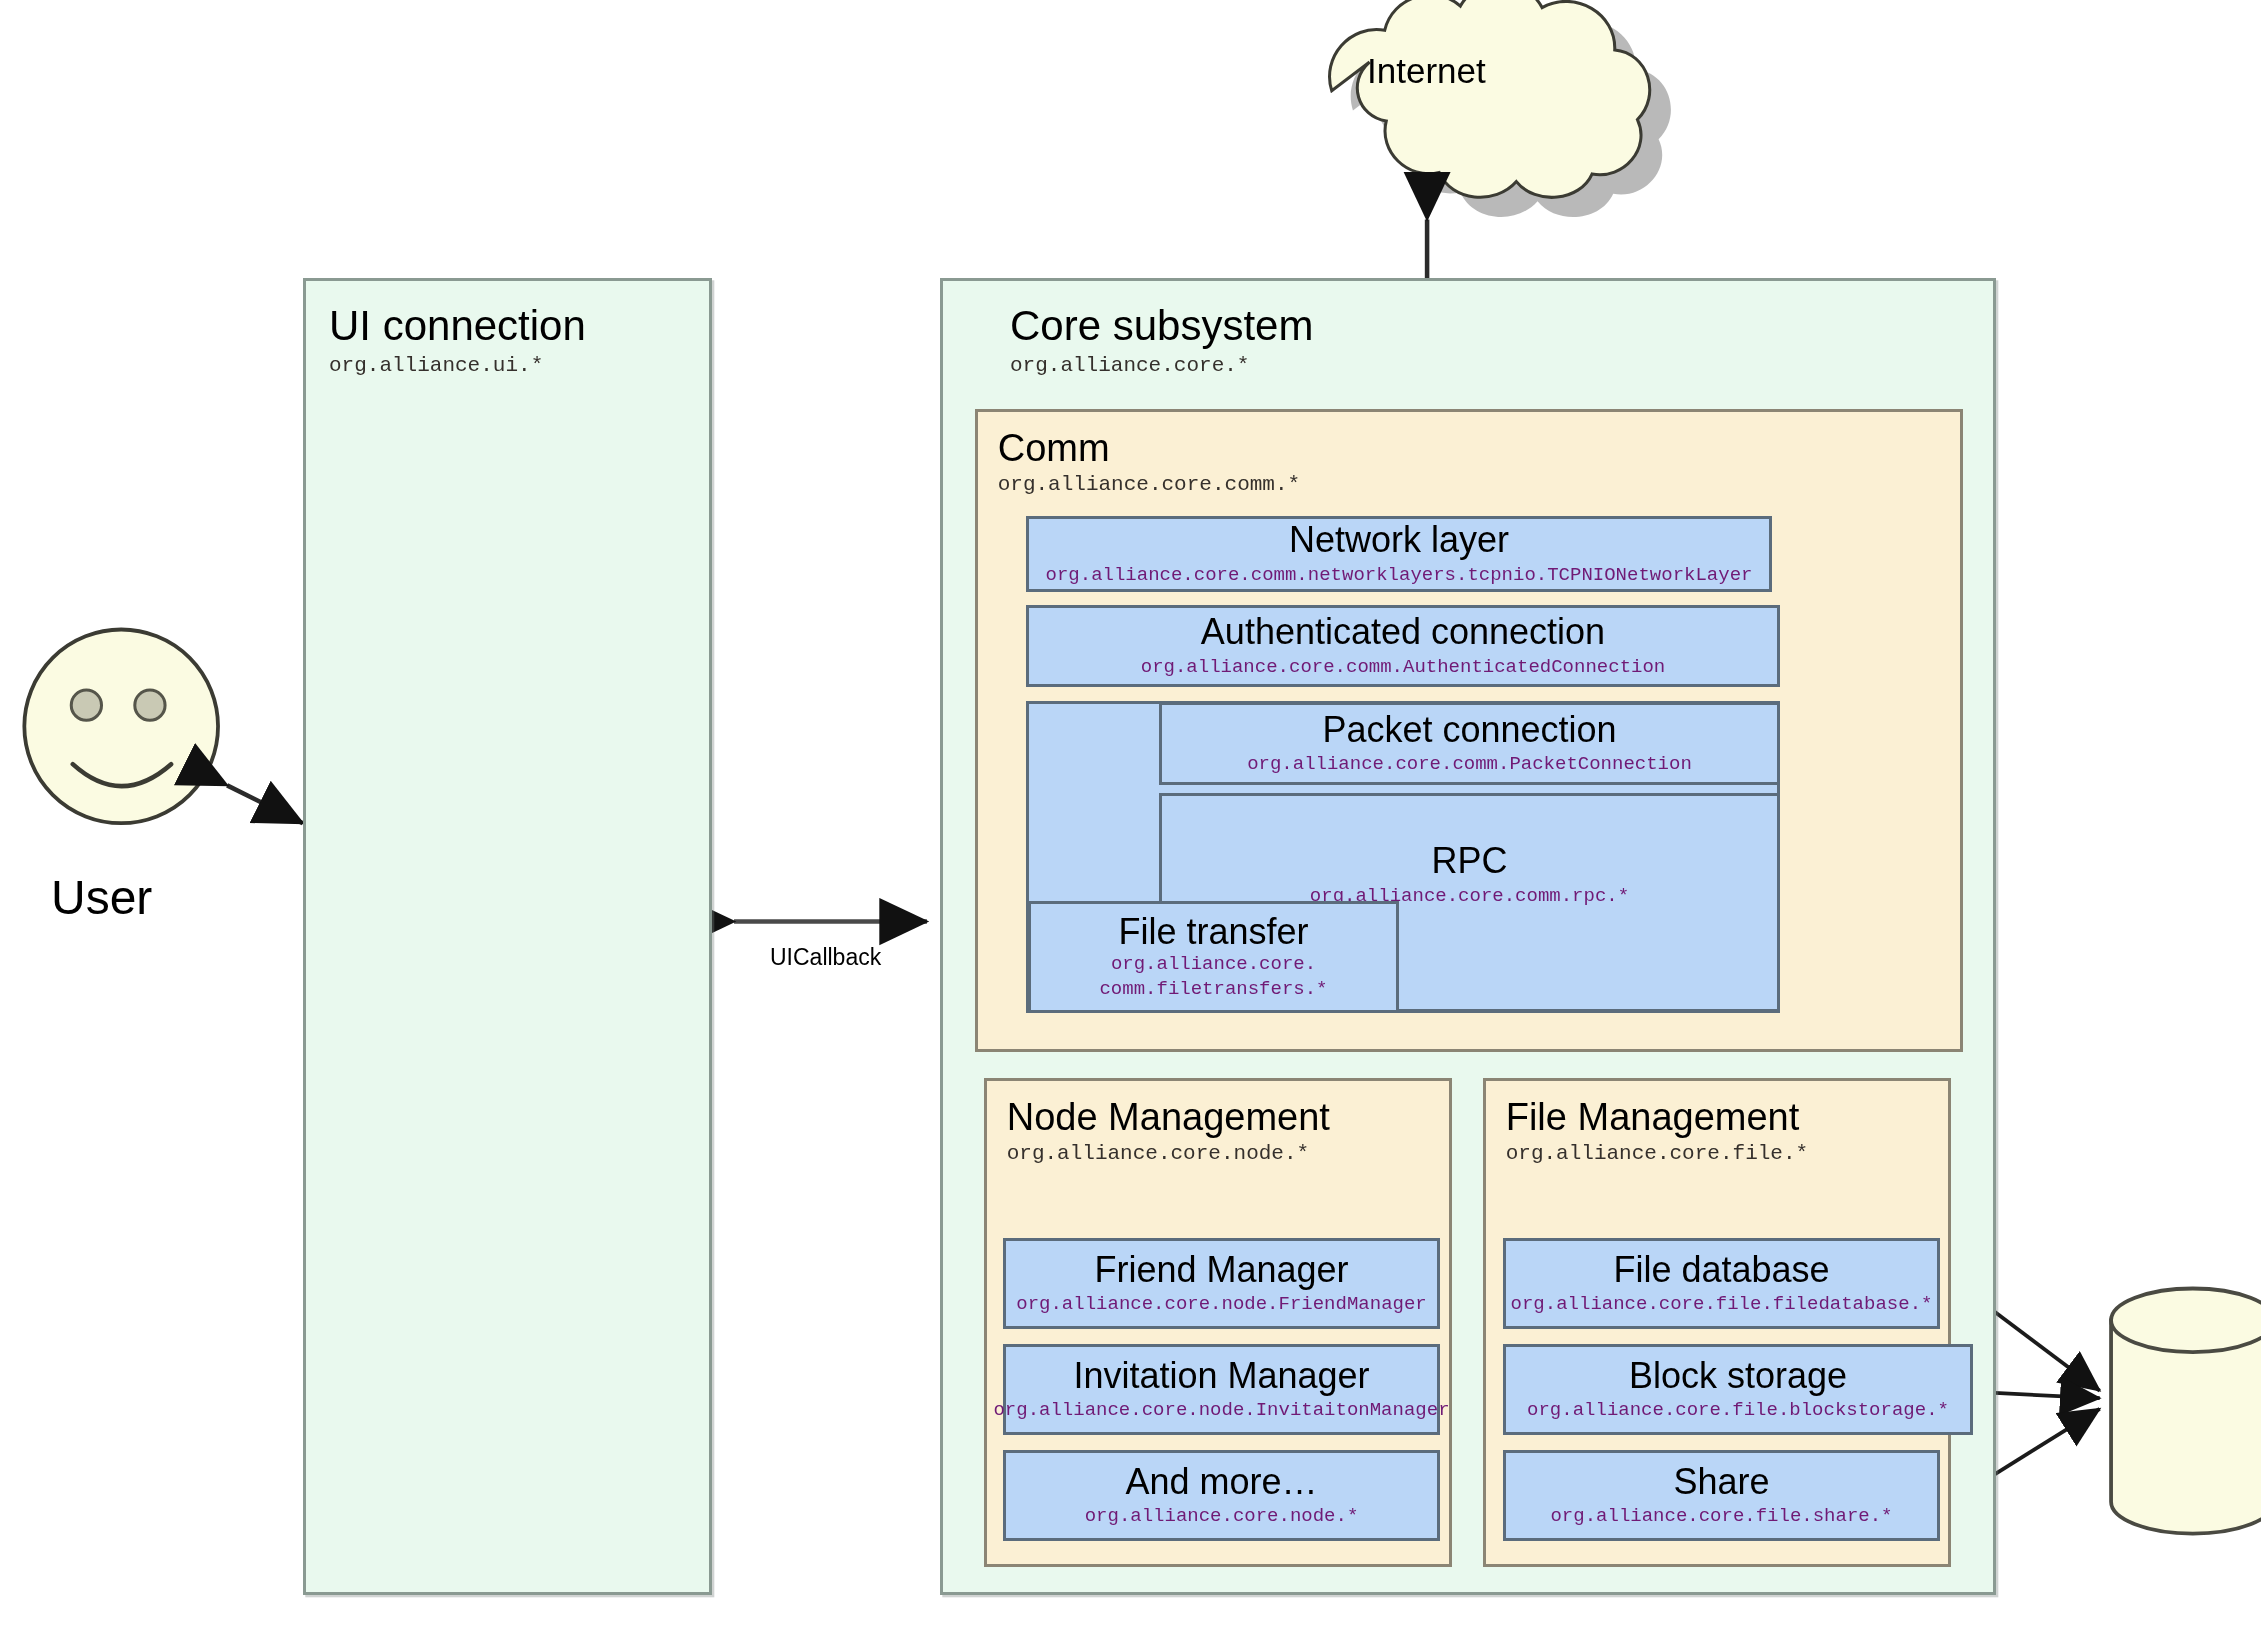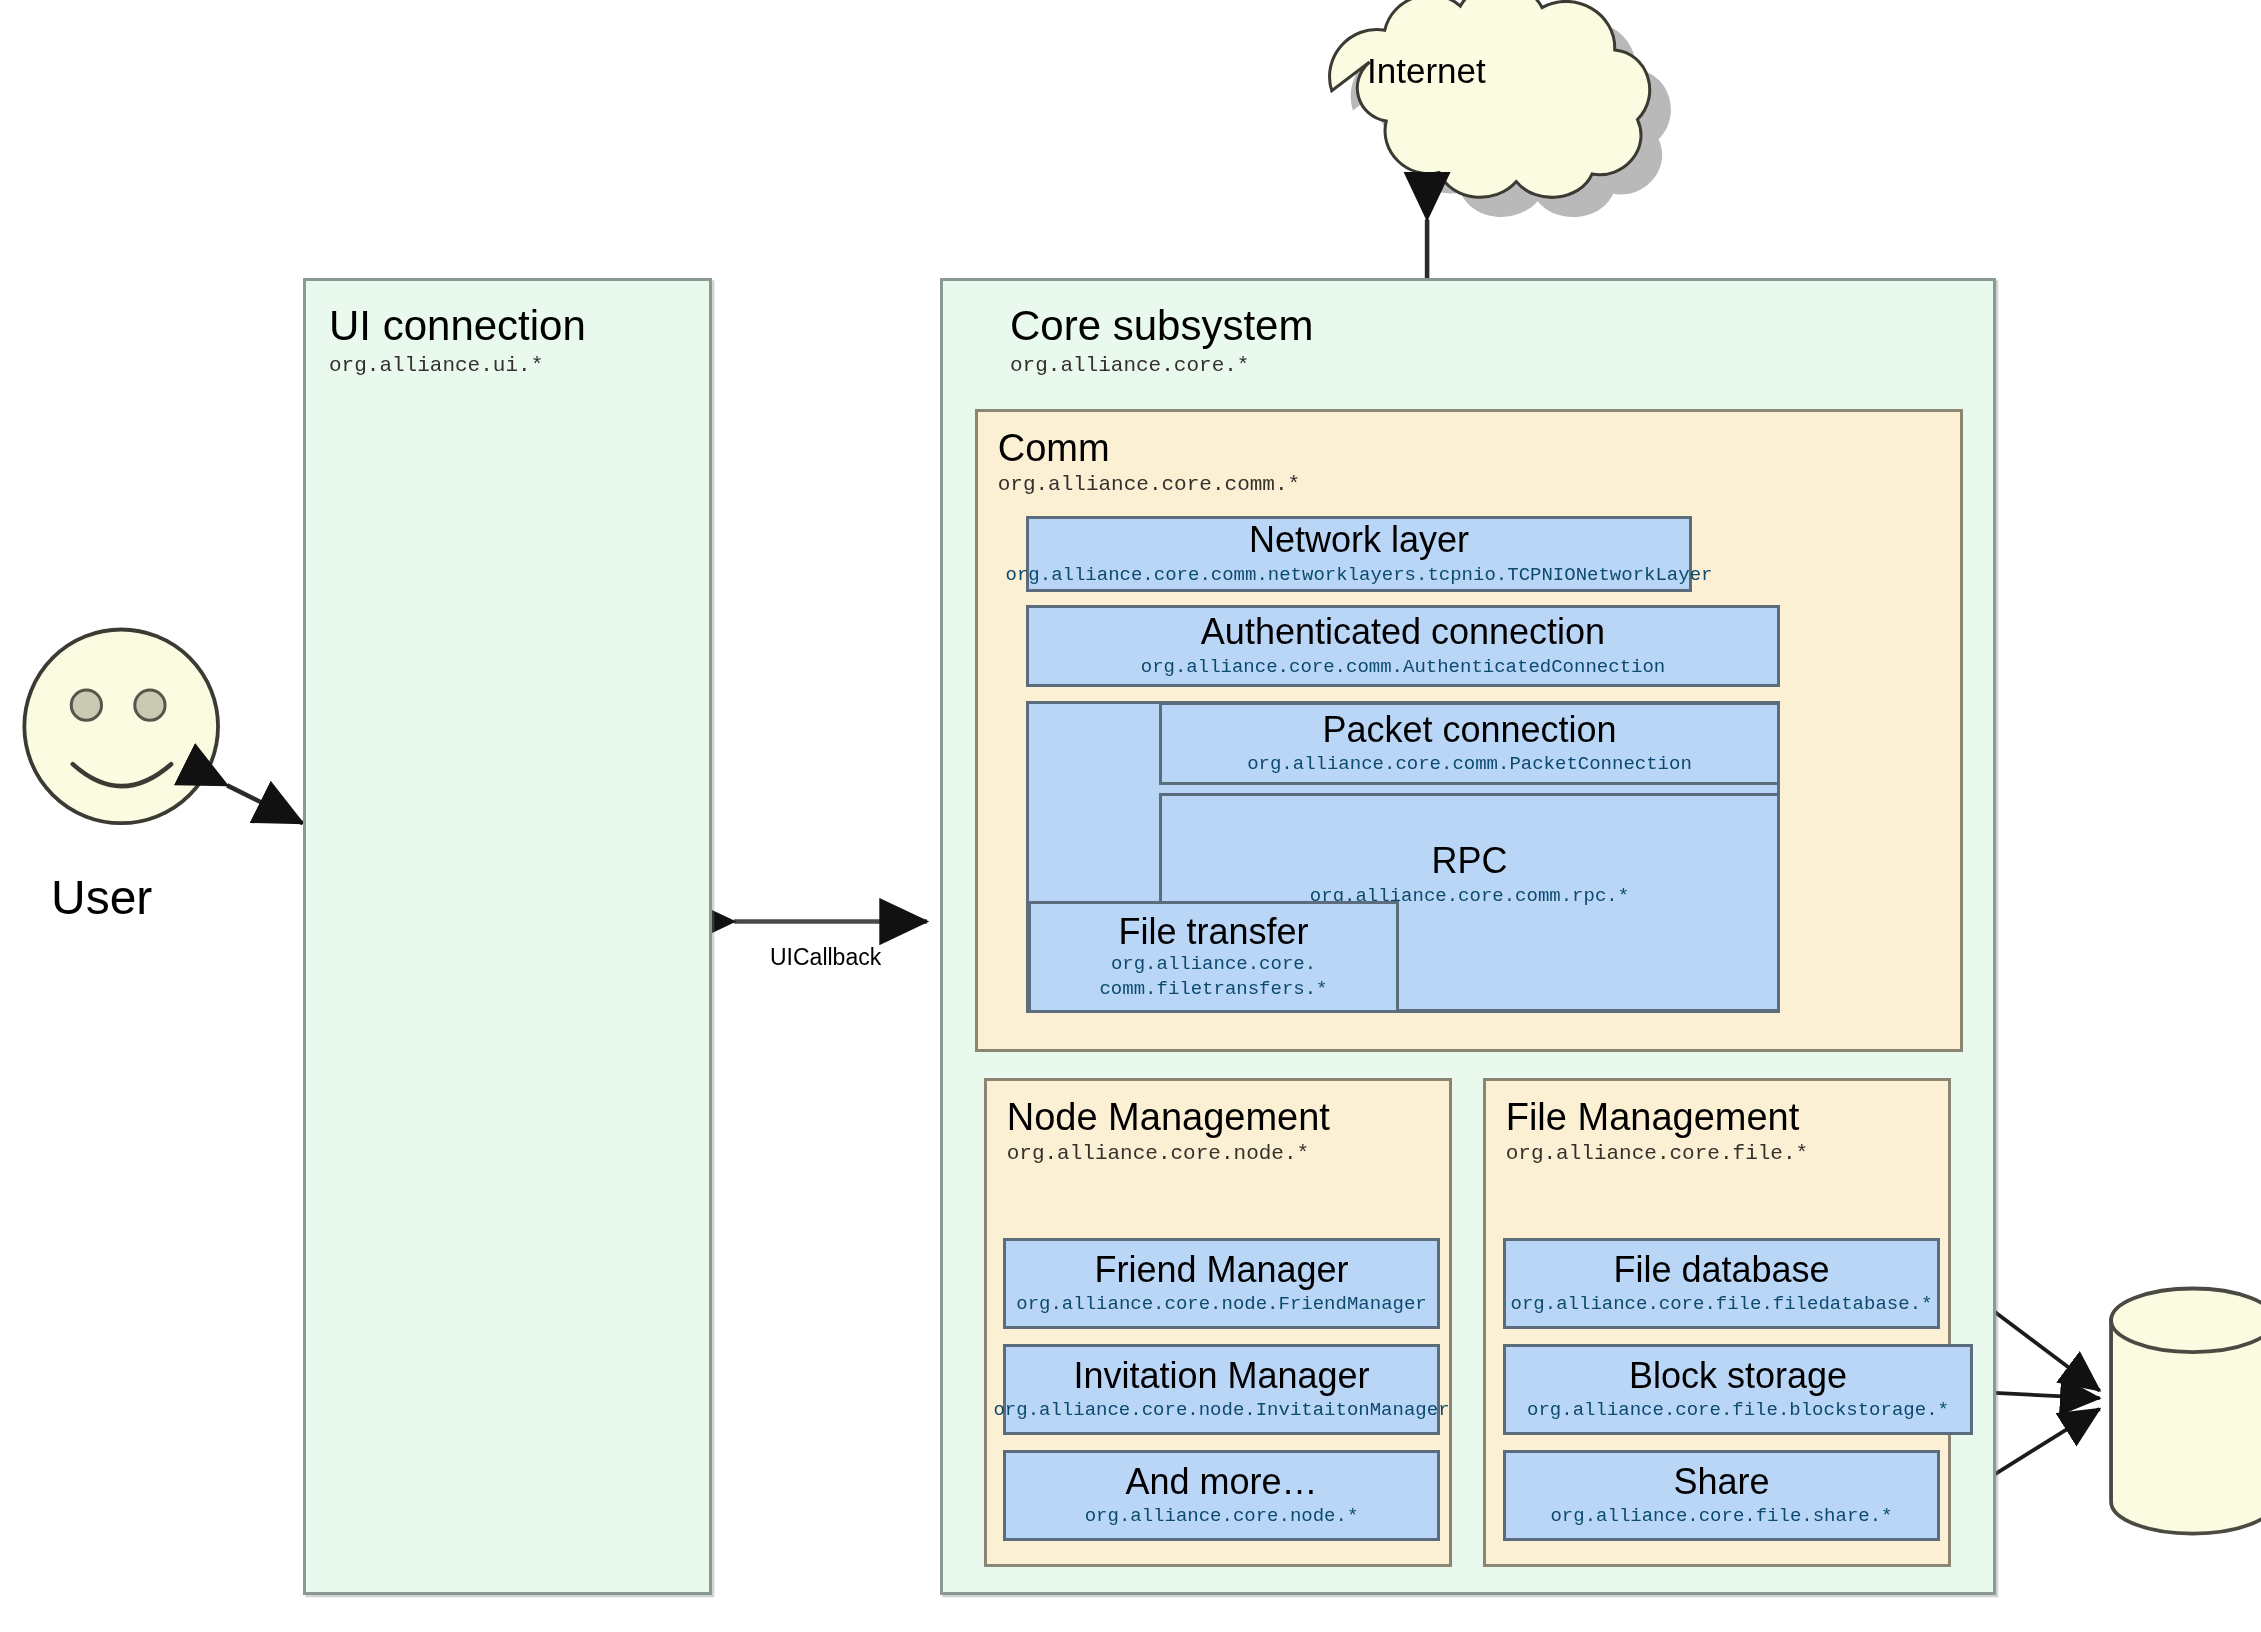--- a/index.html
+++ b/index.html
@@ -39,21 +39,21 @@
   }
   .hdr{position:absolute;}
   .hdr .title{margin:0 0 7.6px 0;}
 
   
   .leaf .ltitle,.leafplain .ltitle{
     font-size:36px;line-height:1.02;text-align:center;color:#000;white-space:nowrap;
   }
   .leaf .lsub,.leafplain .lsub{
     font-family:"Liberation Mono", monospace;
-    font-size:19px;line-height:1.15;text-align:center;color:#0c4a6e;white-space:nowrap;
+    font-size:19px;line-height:1.15;text-align:center;color:#701a75;white-space:nowrap;
   }
   .leafcenter{
     position:absolute;left:0;right:0;top:50%;transform:translateY(-50%);
     display:flex;flex-direction:column;align-items:center;justify-content:center;gap:6px;
   }
 
   
   .overflow{overflow:visible;}
   .overflow .lsub{width:575px;}
 
@@ -165,21 +165,21 @@
     </div>
   </div>
 
   <div class="panel group" style="left:975px;top:409px;width:988px;height:643px;">
     <div class="hdr" style="left:19.7px;top:16.6px;">
       <div class="title" style="font-size:38px;">Comm</div>
       <div class="subtitle">org.alliance.core.comm.*</div>
     </div>
   </div>
 
-  <div class="panel leaf" style="left:1026px;top:516px;width:666px;height:76px;">
+  <div class="panel leaf" style="left:1026px;top:516px;width:746px;height:76px;">
     <div class="leafcenter">
       <div class="ltitle">Network layer</div>
       <div class="lsub">org.alliance.core.comm.networklayers.tcpnio.TCPNIONetworkLayer</div>
     </div>
   </div>
 
   <div class="panel leaf" style="left:1026px;top:605px;width:754px;height:82px;">
     <div class="leafcenter">
       <div class="ltitle">Authenticated connection</div>
       <div class="lsub">org.alliance.core.comm.AuthenticatedConnection</div>

